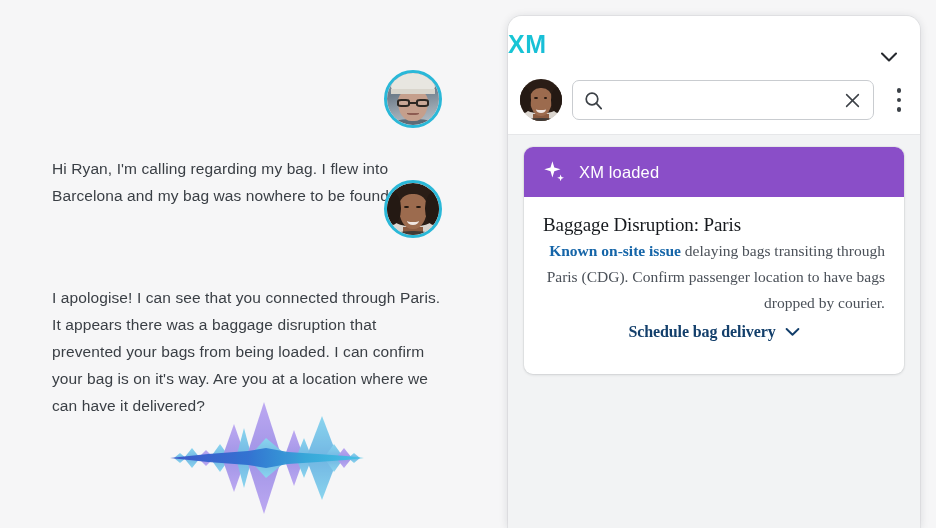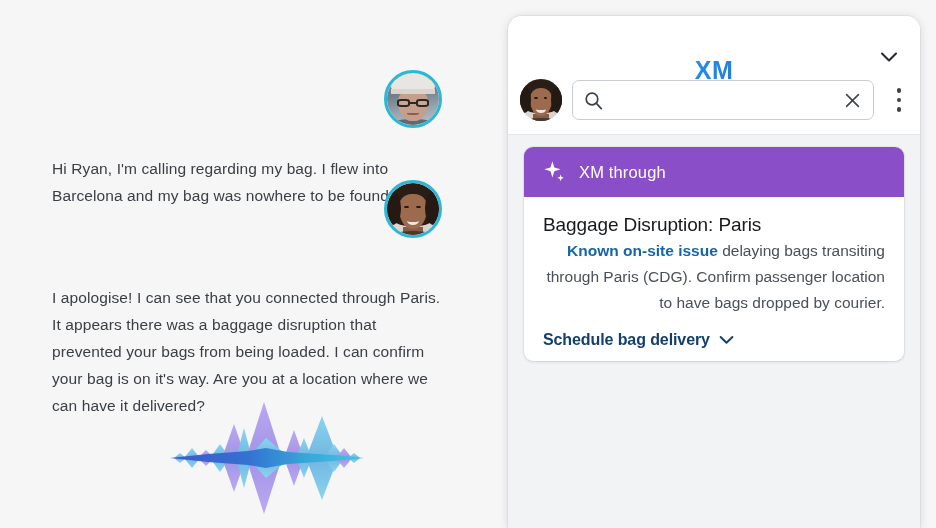--- a/index.html
+++ b/index.html
@@ -176,22 +176,21 @@
     overflow: hidden;
   }
   #panel-header {
     position: relative;
     height: 118px;
     background: #ffffff;
     border-bottom: 1px solid #e6e7e9;
   }
   #logo {
     position: absolute;
-    left: 0; right: 0; top: 42px;
-    text-align: center;
+    left: 0; right: 0; top: 16px;
     font-size: 25px;
     font-weight: 700;
     letter-spacing: .5px;
     background: linear-gradient(100deg,#18c7d4 0%, #19a7e0 34%, #2b6fe0 62%, #7a3fd6 100%);
     -webkit-background-clip: text;
     background-clip: text;
     color: transparent;
     -webkit-text-fill-color: transparent;
     line-height: 1;
     pointer-events: none;
@@ -279,21 +278,22 @@
     padding: 0 18px;
     box-sizing: border-box;
   }
   #insight-head-label {
     color: #fff;
     font-size: 16.5px;
     font-weight: 400;
     letter-spacing: .15px;
   }
   #insight-body {
-    padding: 17px 19px 12px 19px;
+    padding: 17px 19px 33px 19px;
+    font-family: Liberation Serif, serif;
   }
   #insight-title {
     font-size: 19px;
     font-weight: 400;
     color: #16191d;
     margin: 0 0 2px 0;
     letter-spacing: -.1px;
   }
   #insight-desc {
     font-size: 15.5px;
@@ -301,21 +301,22 @@
     color: #4a5058;
     margin: 0;
     text-align: right;
   }
   #insight-link-inline {
     color: #1565a8;
     font-weight: 700;
     cursor: pointer;
   }
   #insight-cta-row {
-    margin-top: 15px;
+    margin-top: 7px;
+    text-align: center;
   }
   #insight-cta {
     display: inline-flex;
     align-items: center;
     gap: 9px;
     color: #133f6b;
     font-size: 16px;
     font-weight: 700;
     cursor: pointer;
     letter-spacing: -.1px;
@@ -469,21 +470,21 @@
 
       <article id="insight-card">
 
         <div id="insight-head">
           <span style="display:flex;">
             <svg width="26" height="26" viewBox="0 0 26 26" xmlns="http://www.w3.org/2000/svg">
               <path d="M10.4 2.2 L12.3 8.4 L18.5 10.3 L12.3 12.2 L10.4 18.4 L8.5 12.2 L2.3 10.3 L8.5 8.4 Z" fill="#ffffff"></path>
               <path d="M18.6 15.4 L19.5 17.9 L22 18.8 L19.5 19.7 L18.6 22.2 L17.7 19.7 L15.2 18.8 L17.7 17.9 Z" fill="#ffffff"></path>
             </svg>
           </span>
-          <span id="insight-head-label">XM through</span>
+          <span id="insight-head-label">XM loaded</span>
         </div>
 
         <div id="insight-body">
           <h2 id="insight-title">Baggage Disruption: Paris</h2>
           <p id="insight-desc"><span id="insight-link-inline">Known on-site issue</span><span> delaying bags transiting through Paris (CDG). Confirm passenger location to have bags dropped by courier.</span></p>
 
           <div id="insight-cta-row">
             <span id="insight-cta">
               <span>Schedule bag delivery</span>
               <span style="display:flex;">

